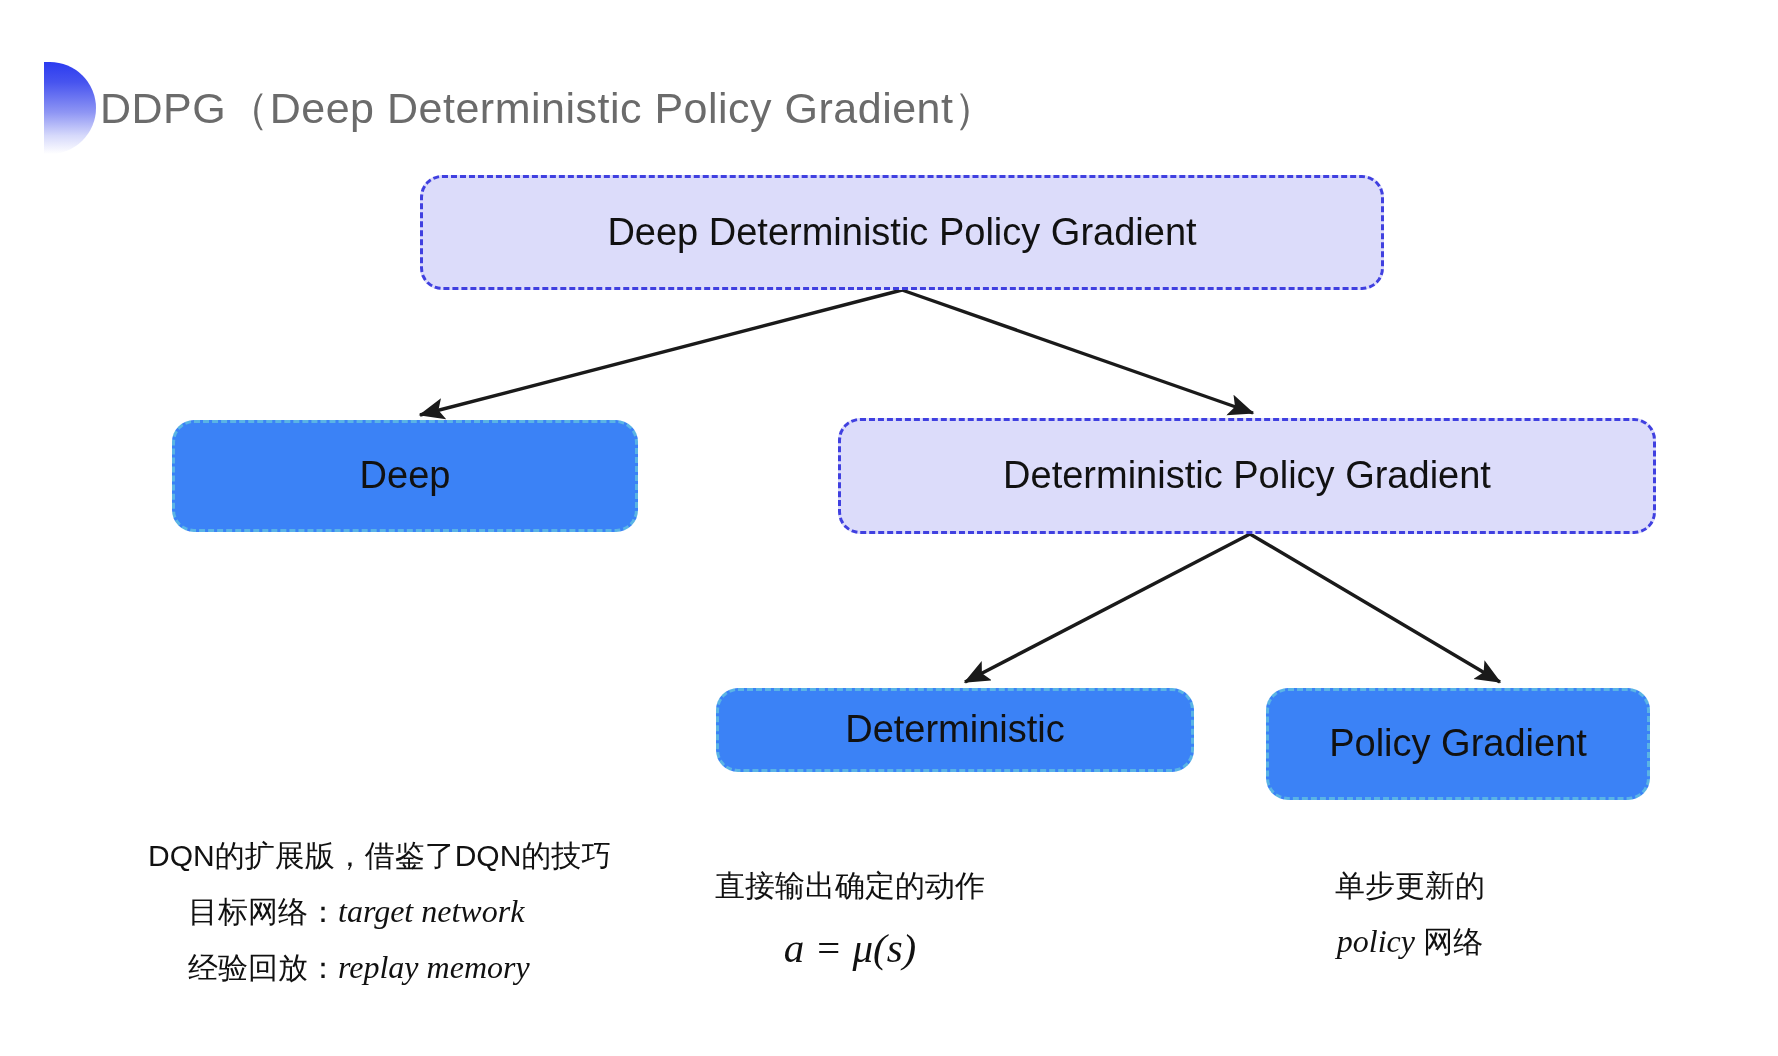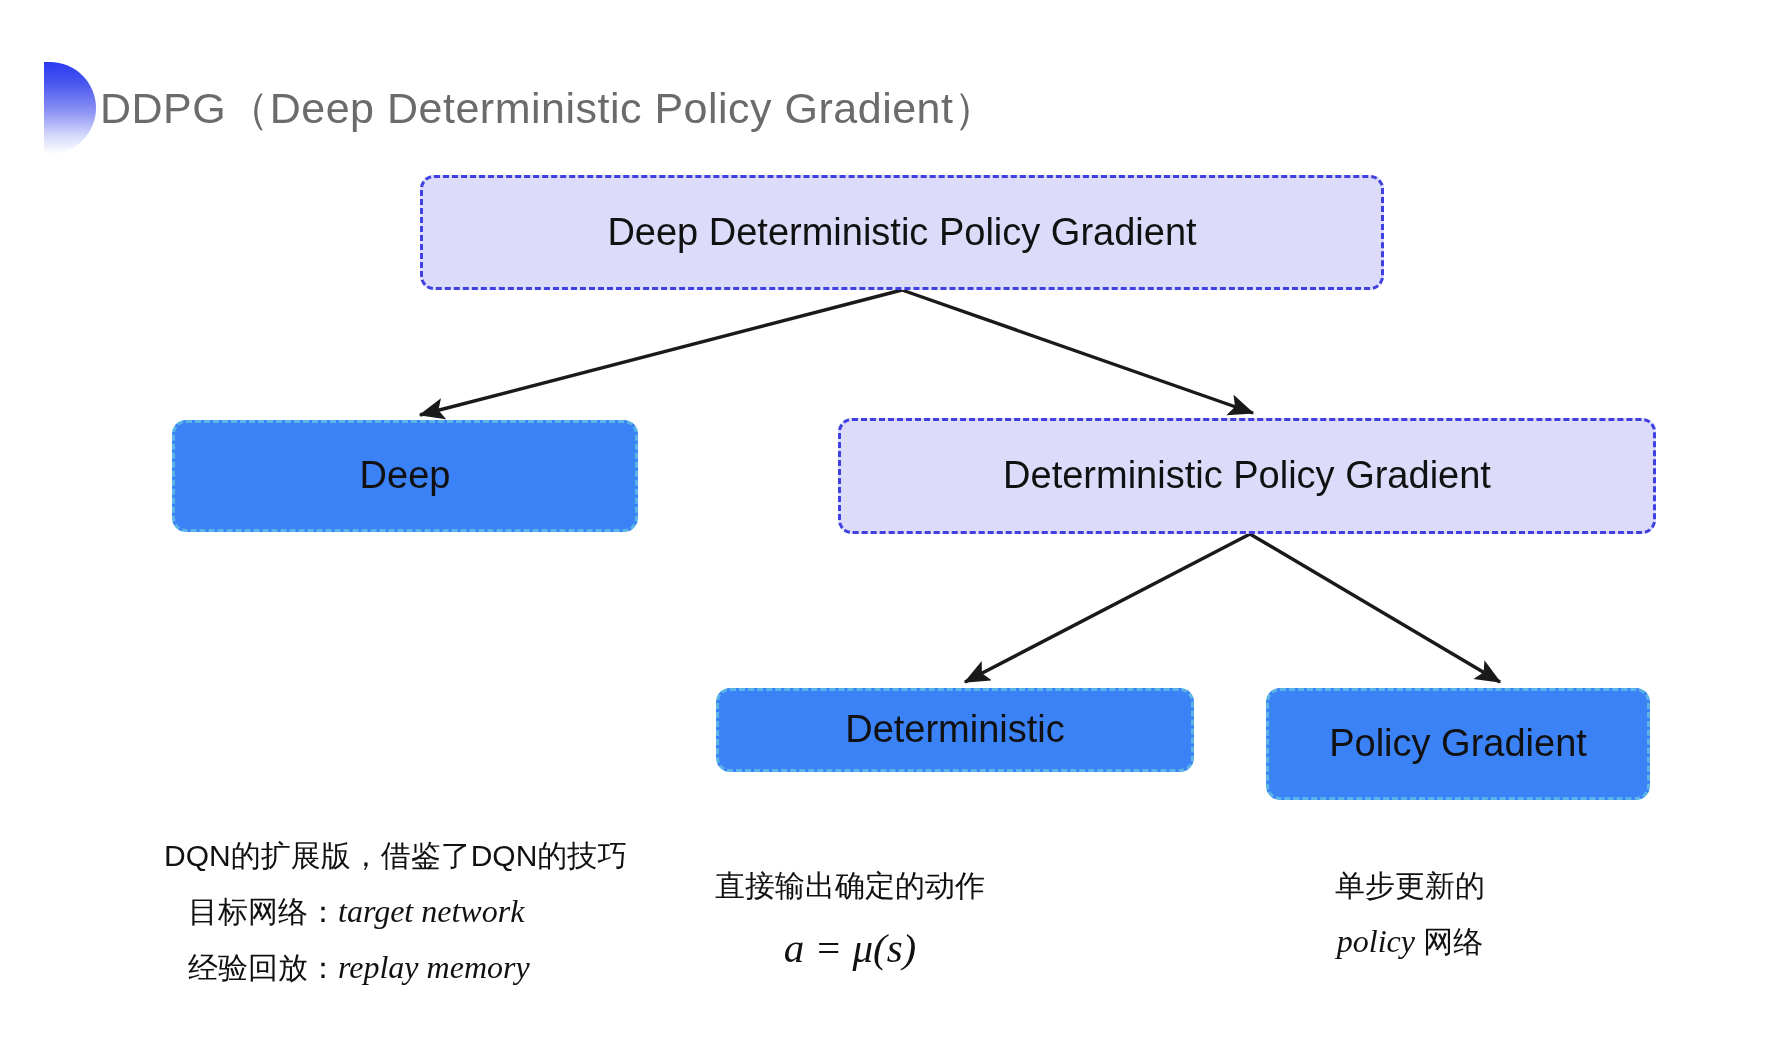--- a/index.html
+++ b/index.html
@@ -54,21 +54,21 @@
     pointer-events: none;
   }
 
   
   .node {
     position: absolute;
     box-sizing: border-box;
     display: flex;
     align-items: center;
     justify-content: center;
-    border-radius: 14px;
+    border-radius: 22px;
     border-style: dashed;
     border-width: 3px;
     text-align: center;
   }
   .node-label {
     font-size: 38px;
     color: #111111;
     font-weight: 400;
     line-height: 1.1;
     white-space: nowrap;
@@ -97,21 +97,21 @@
     white-space: nowrap;
   }
   .caption .it {
     font-family: "Liberation Serif", "DejaVu Serif", serif;
     font-style: italic;
     font-size: 32px;
   }
   .caption .ln { display: block; }
 
   #caption-deep   { left: 148px;  top: 830px; text-align: left; }
-  #caption-deep .ln-1 { text-align: right; margin-left: 16px; }
+  #caption-deep .ln-1 { text-align: right; }
   #caption-deep .ln-2,
   #caption-deep .ln-3 { padding-left: 40px; }
 
   #caption-det    { left: 850px;  top: 860px; text-align: center; }
   #caption-det .ln { text-align: center; }
   #caption-det .formula {
     font-family: "Liberation Serif", "DejaVu Serif", serif;
     font-style: italic;
     font-size: 41px;
   }

